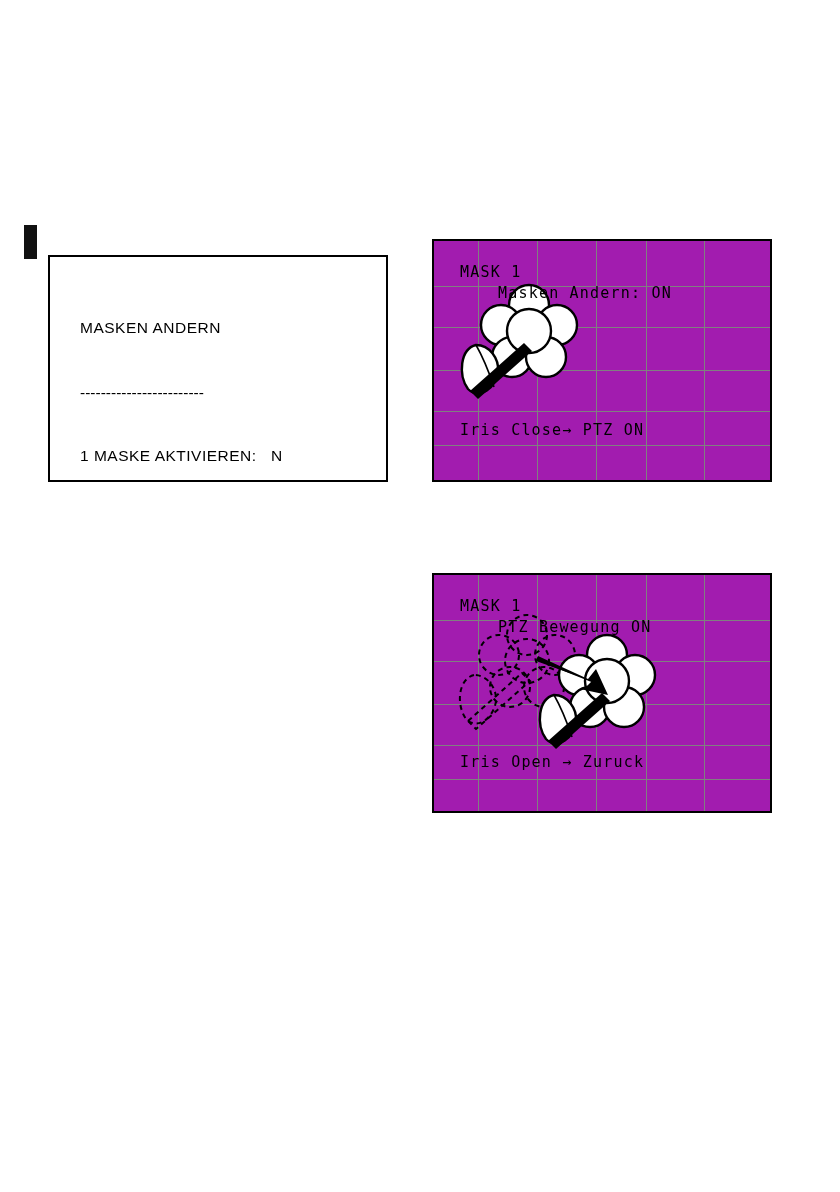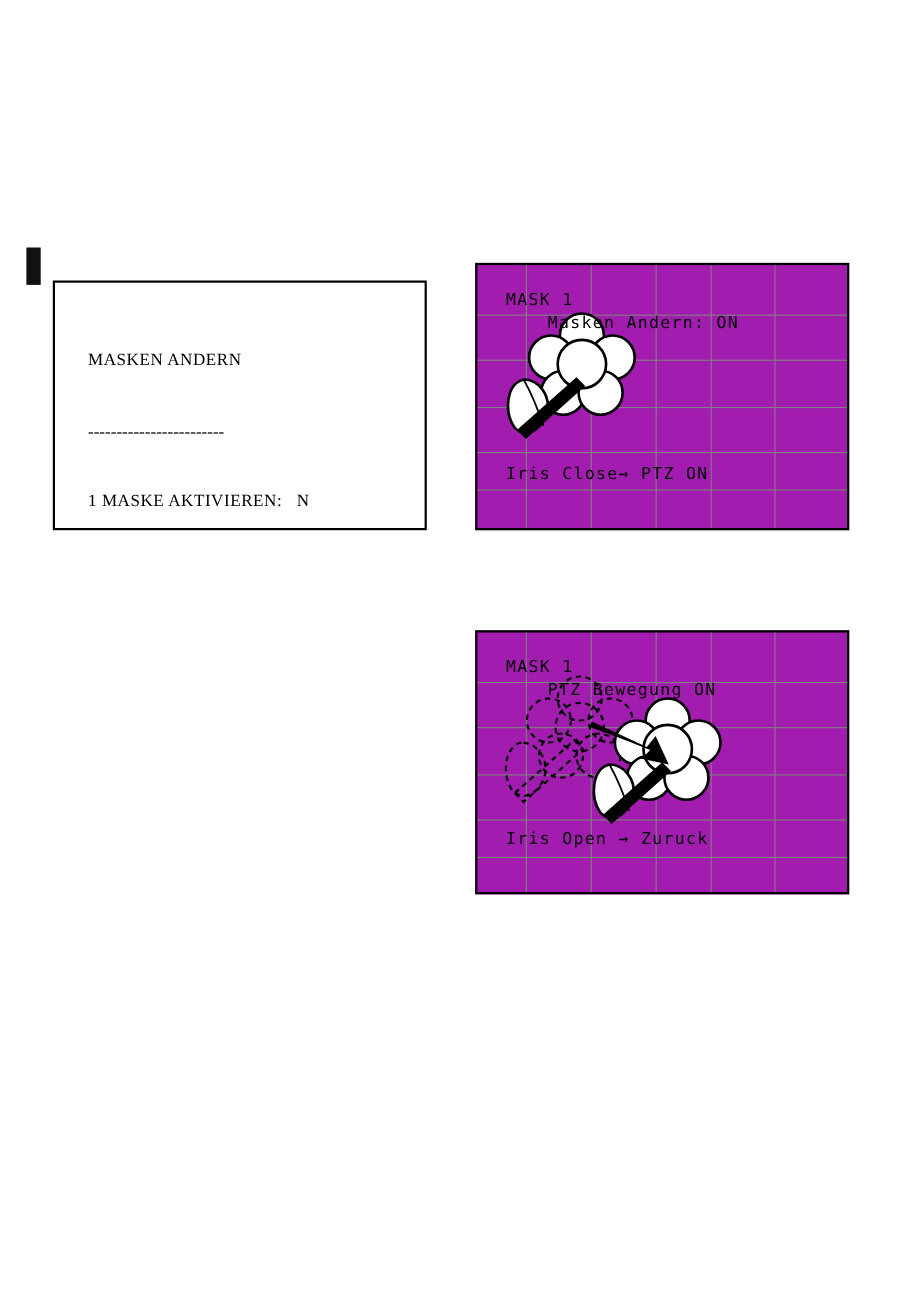--- a/index.html
+++ b/index.html
@@ -31,21 +31,21 @@
     left: 48px;
     top: 255px;
     width: 340px;
     height: 227px;
     border: 2px solid #000000;
     background: #ffffff;
     box-sizing: border-box;
   }
   .osd-inner {
     padding: 18px 0 0 30px;
-    font-family: Liberation Serif, serif;
+    font-family: Liberation Sans, sans-serif;
     font-size: 15.5px;
     line-height: 21px;
     letter-spacing: 0.5px;
     color: #000000;
     white-space: pre;
   }
   .osd-title { display: block; }
   .osd-rule {
     display: block;
     margin-top: 2px;

